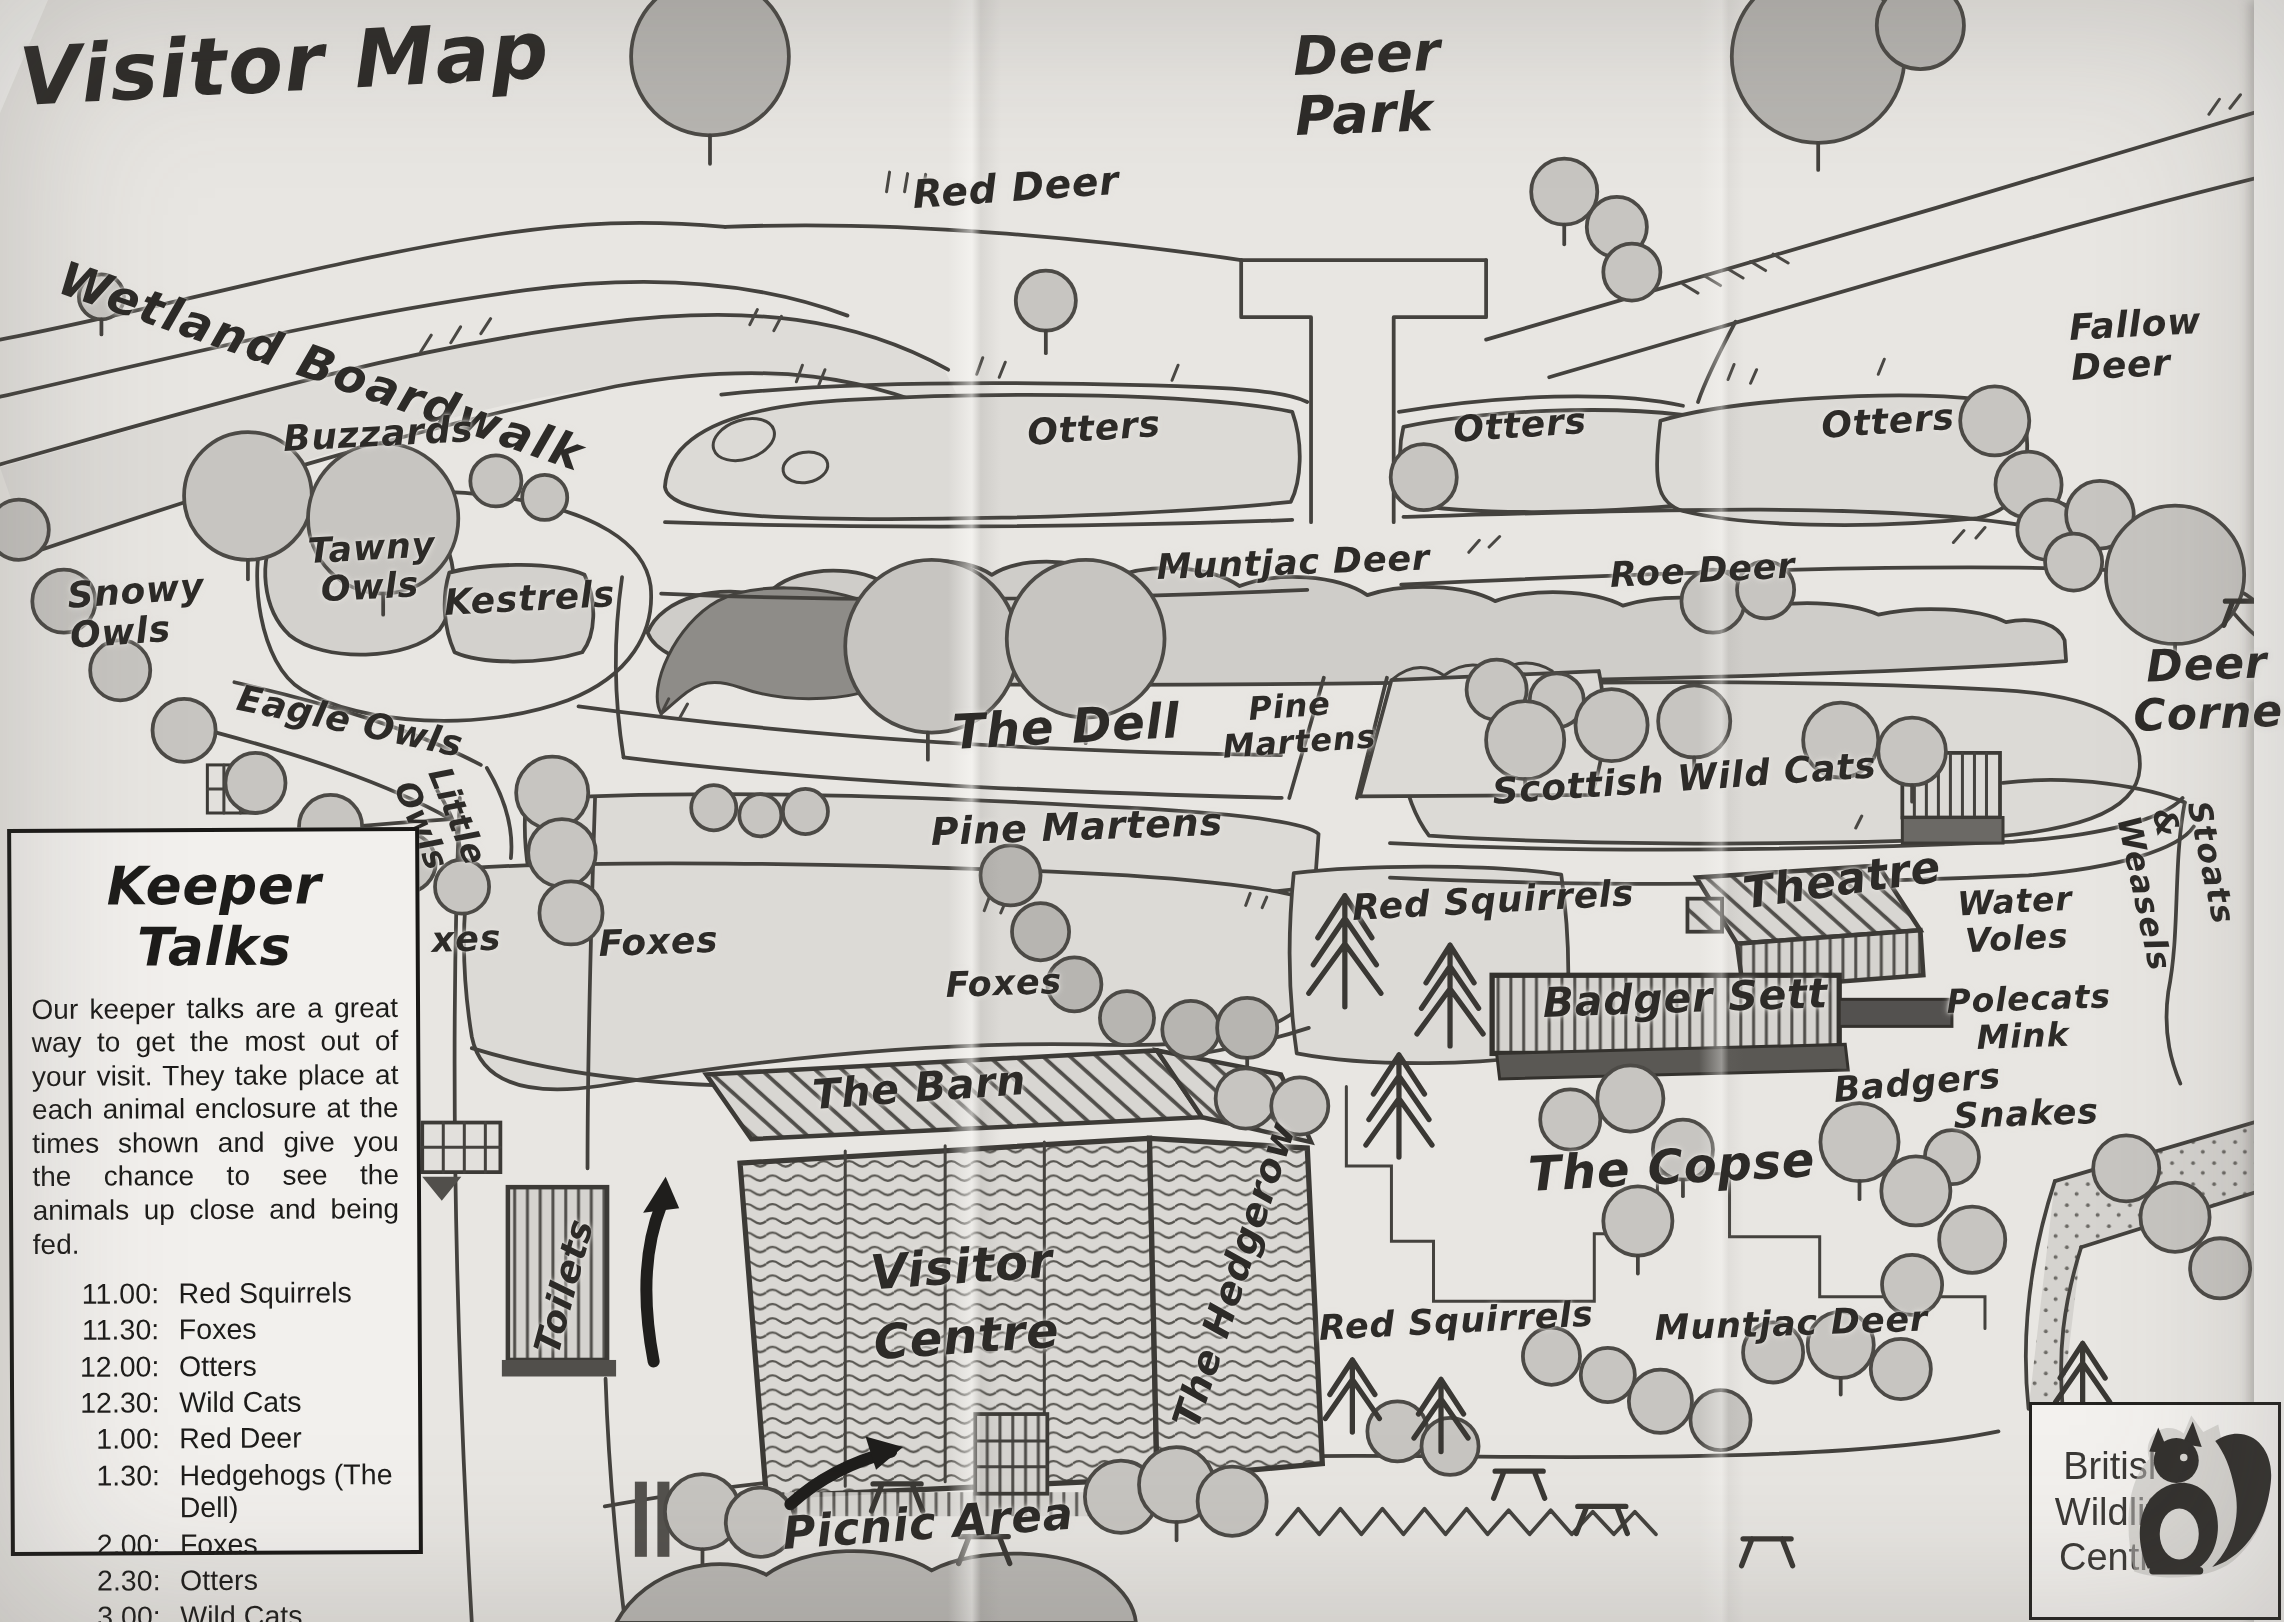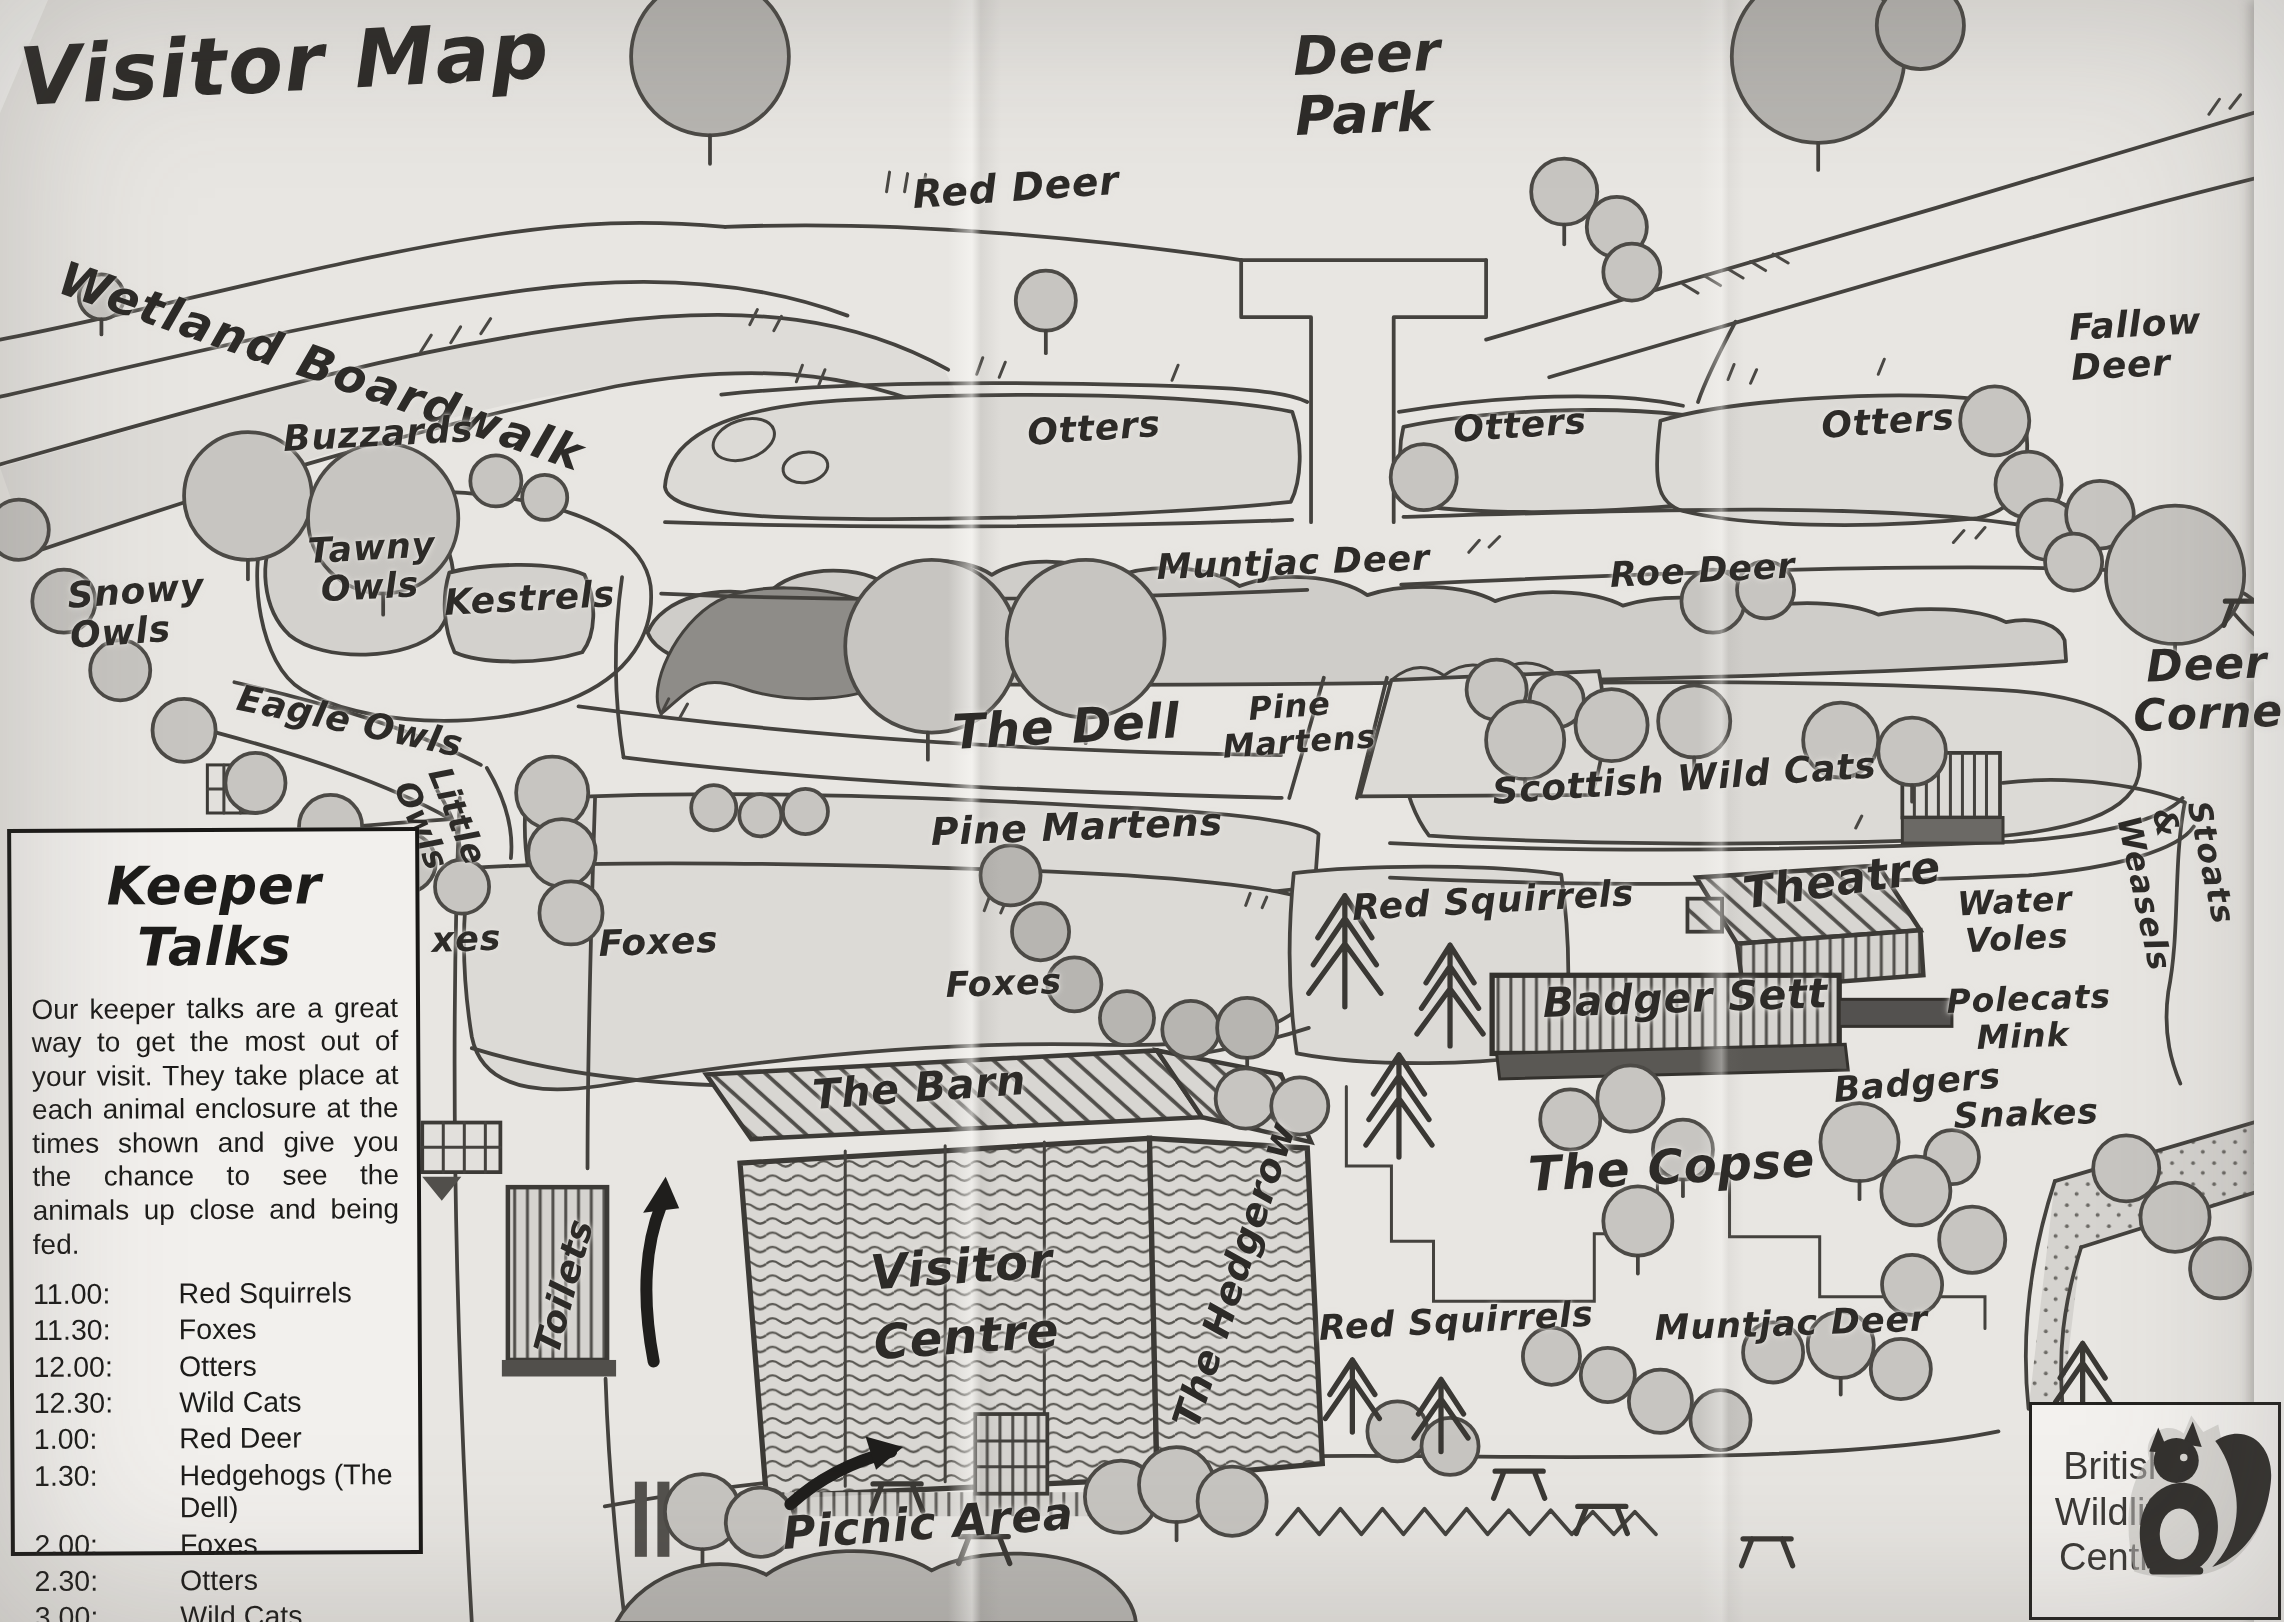--- a/index.html
+++ b/index.html
@@ -27,21 +27,21 @@
   
   #keeper-box{position:absolute;left:9px;top:828px;width:412px;height:727px;
     box-sizing:border-box;border:4.5px solid #191816;background:#f2f0ed;
     padding:19.5px 18px 13.5px 19.5px;transform:rotate(-.3deg);
     font-family:"Liberation Sans",sans-serif;color:#1d1c1a;}
   #keeper-title{font-family:"DejaVu Sans",sans-serif;font-style:italic;font-weight:800;
     font-size:53px;text-align:center;margin:3px 0 15px 0;letter-spacing:0.8px;}
   #keeper-intro{font-size:28px;line-height:1.2;text-align:justify;margin-bottom:16.5px;}
   #schedule-list{font-size:28.6px;line-height:1.14;display:grid;grid-template-columns:126px 1fr;
     column-gap:19.5px;row-gap:3.8px;}
-  .sched-time{text-align:left;}
+  .sched-time{text-align:right;}
   
   #bwc-box{position:absolute;left:2029px;top:1402px;width:252px;height:218px;
     box-sizing:border-box;border:3.8px solid #23221f;background:#f3f1ee;}
   #bwc-text{position:absolute;left:4.5px;top:39px;width:159px;text-align:center;
     font-family:"Liberation Sans",sans-serif;font-size:38px;line-height:1.2;color:#3b3936;}
   #bwc-squirrel{position:absolute;right:1.5px;top:6px;}
   
   .crease{position:absolute;top:0;height:1623px;pointer-events:none;}
   #crease1{left:948px;width:53px;background:linear-gradient(90deg,rgba(255,255,255,0),rgba(250,249,246,.6) 45%,rgba(120,118,114,.12) 62%,rgba(255,255,255,0));}
   #crease2{left:1699px;width:45px;background:linear-gradient(90deg,rgba(255,255,255,0),rgba(248,247,244,.4) 50%,rgba(130,128,124,.08) 66%,rgba(255,255,255,0));}

